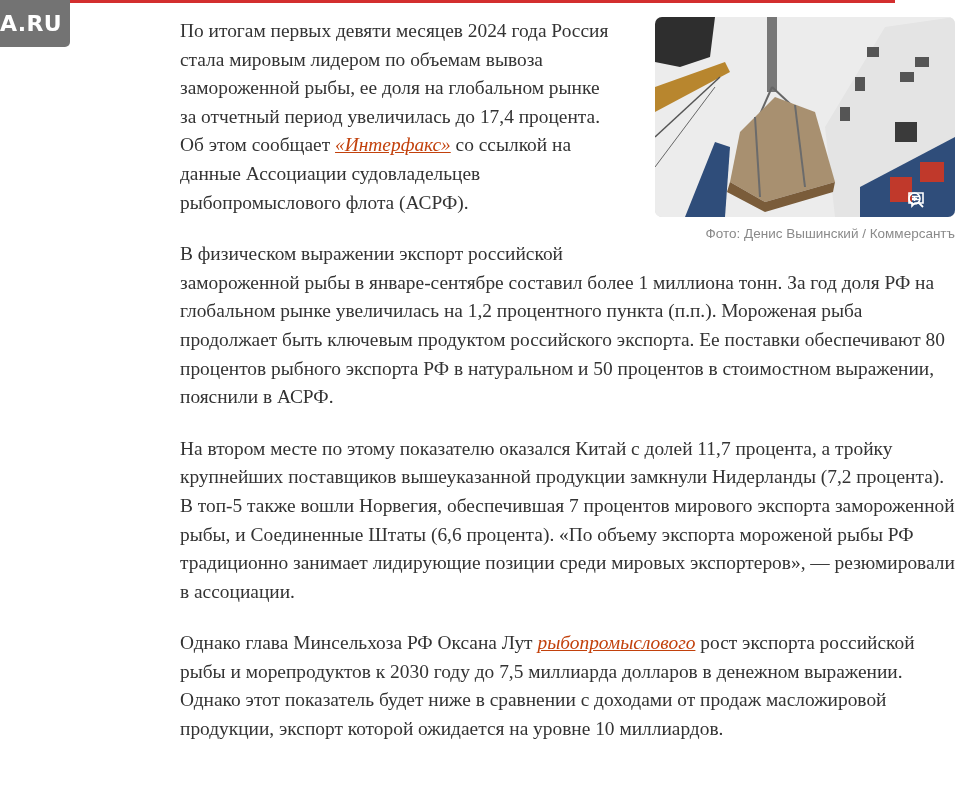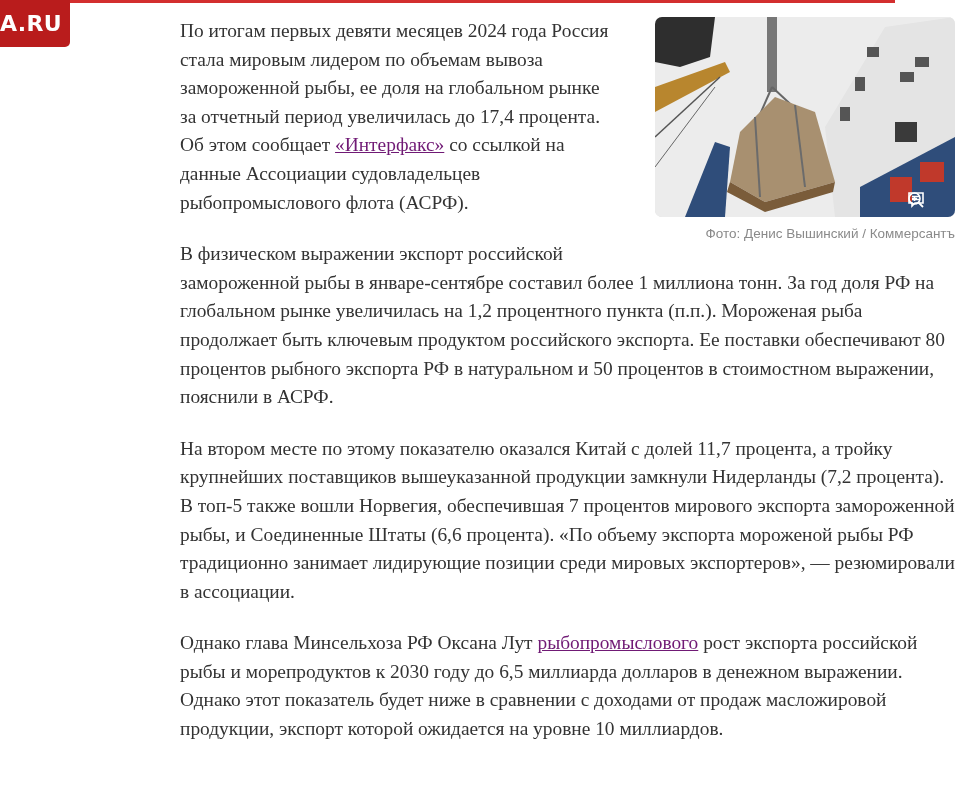--- a/index.html
+++ b/index.html
@@ -12,21 +12,21 @@
       height: 793px;
       position: relative;
       overflow: hidden;
     }
     .logo-box {
       position: absolute;
       left: 0;
       top: 0;
       width: 70px;
       height: 47px;
-      background: #b91c1c;
+      background: #737373;
       border-bottom-right-radius: 5px;
       color: #ffffff;
       font-family: "DejaVu Sans", sans-serif;
       font-weight: bold;
       font-size: 22px;
       line-height: 47px;
       padding-right: 14px;
       box-sizing: border-box;
       letter-spacing: 0.3px;
       overflow: hidden;
@@ -47,22 +47,23 @@
       width: 775px;
       font-family: "Liberation Serif", serif;
       font-size: 19.4px;
       line-height: 28.6px;
       color: #333333;
     }
     .article p {
       margin: 0 0 23px 0;
     }
     .article a {
-      color: #701a75;
+      color: #c2410c;
       text-decoration: underline;
+      font-style: italic;
     }
     .figure {
       float: right;
       width: 300px;
       margin: 0 0 22px 30px;
       padding-left: 16px;
     }
     .photo {
       position: relative;
       width: 300px;
@@ -162,15 +163,15 @@
     </div>
     <div class="caption">Фото: Денис Вышинский / Коммерсантъ</div>
   </div>
 
   <p><span>По итогам первых девяти месяцев 2024 года Россия стала мировым лидером по объемам вывоза замороженной рыбы, ее доля на глобальном рынке за отчетный период увеличилась до 17,4 процента. Об этом сообщает </span><a>«Интерфакс»</a><span> со ссылкой на данные Ассоциации судовладельцев рыбопромыслового флота (АСРФ).</span></p>
 
   <p><span>В физическом выражении экспорт российской замороженной рыбы в январе-сентябре составил более 1 миллиона тонн. За год доля РФ на глобальном рынке увеличилась на 1,2 процентного пункта (п.п.). Мороженая рыба продолжает быть ключевым продуктом российского экспорта. Ее поставки обеспечивают 80 процентов рыбного экспорта РФ в натуральном и 50 процентов в стоимостном выражении, пояснили в АСРФ.</span></p>
 
   <p><span>На втором месте по этому показателю оказался Китай с долей 11,7 процента, а тройку крупнейших поставщиков вышеуказанной продукции замкнули Нидерланды (7,2 процента). В топ-5 также вошли Норвегия, обеспечившая 7 процентов мирового экспорта замороженной рыбы, и Соединенные Штаты (6,6 процента). «По объему экспорта мороженой рыбы РФ традиционно занимает лидирующие позиции среди мировых экспортеров», — резюмировали в ассоциации.</span></p>
 
-  <p><span>Однако глава Минсельхоза РФ Оксана Лут </span><a>рыбопромыслового</a><span> рост экспорта российской рыбы и морепродуктов к 2030 году до 6,5 миллиарда долларов в денежном выражении. Однако этот показатель будет ниже в сравнении с доходами от продаж масложировой продукции, экспорт которой ожидается на уровне 10 миллиардов.</span></p>
+  <p><span>Однако глава Минсельхоза РФ Оксана Лут </span><a>рыбопромыслового</a><span> рост экспорта российской рыбы и морепродуктов к 2030 году до 7,5 миллиарда долларов в денежном выражении. Однако этот показатель будет ниже в сравнении с доходами от продаж масложировой продукции, экспорт которой ожидается на уровне 10 миллиардов.</span></p>
 
 </div>
 
 </body></html>

